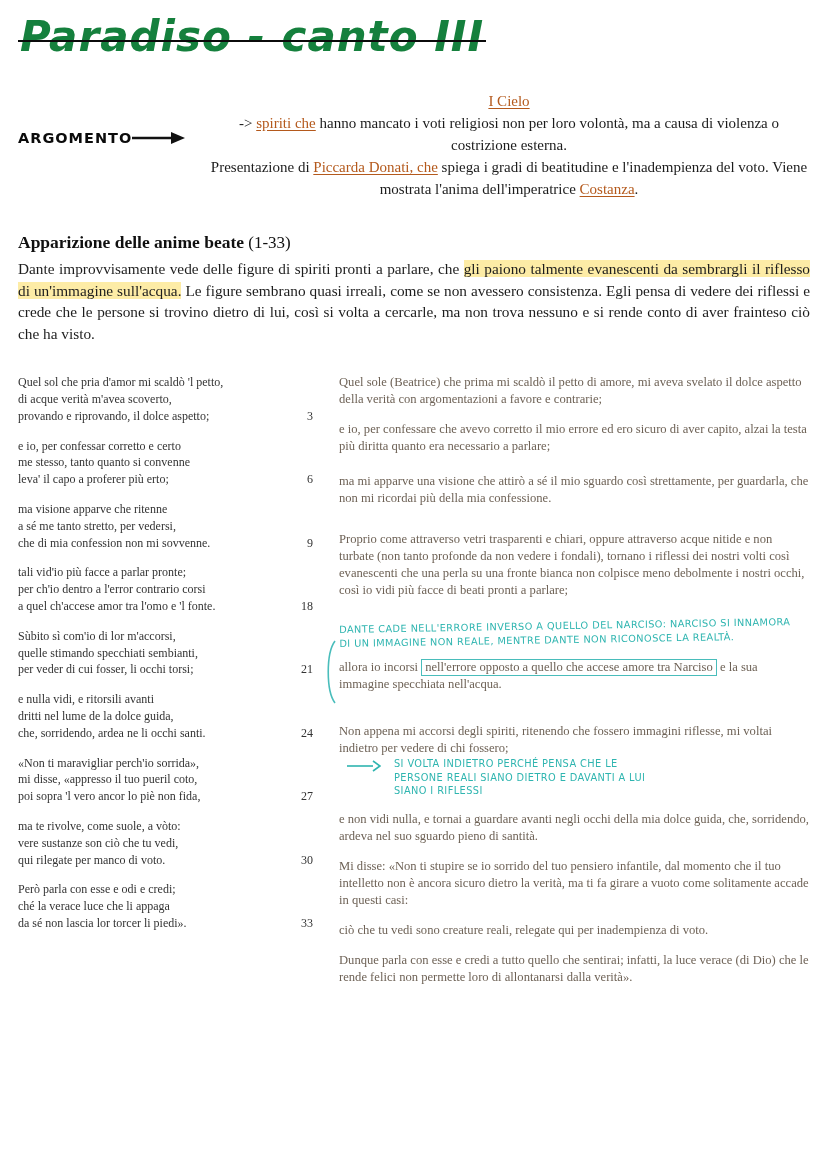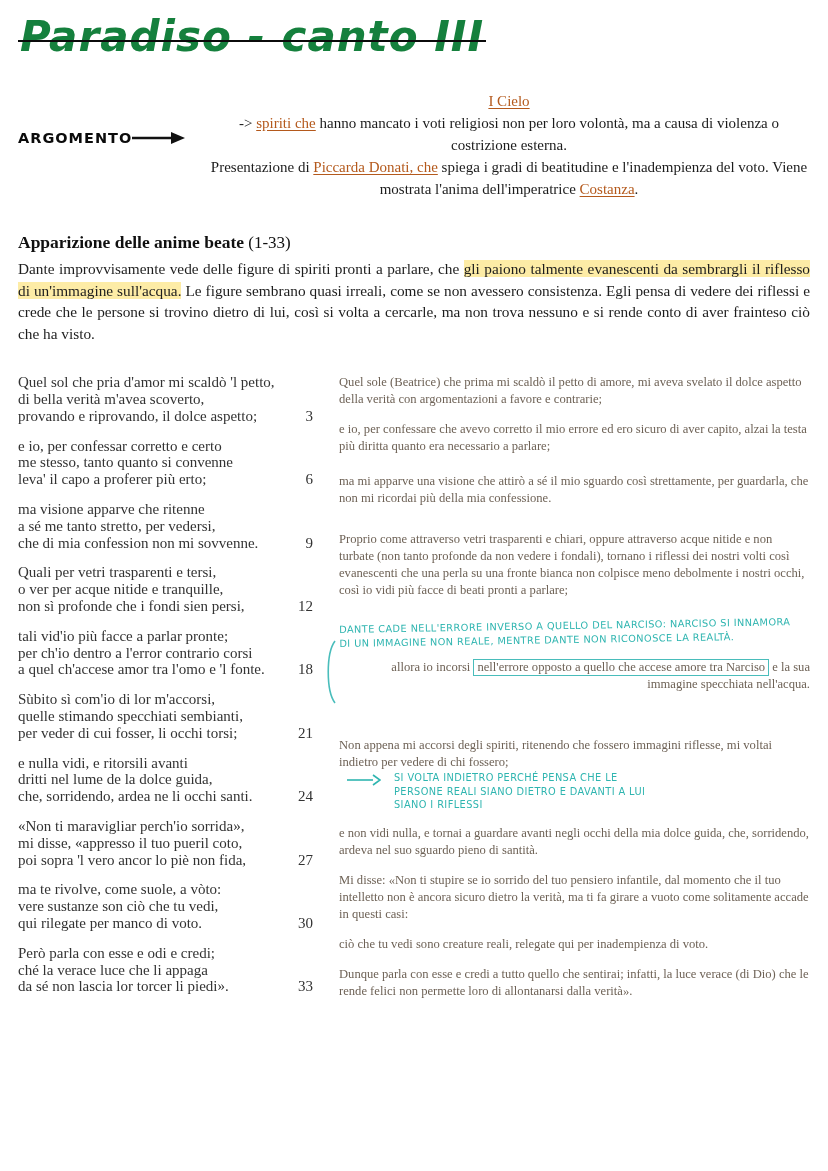--- a/index.html
+++ b/index.html
@@ -32,30 +32,30 @@
   .link { color:#b4591c; text-decoration:underline; text-underline-offset:2px; }
 
   
   .sec-head { margin-top:32px; font-size:17px; color:#101010; }
   .sec-head .bold { font-weight:700; font-size:17.5px; }
   .intro { margin-top:5px; text-align:justify; font-size:15.3px; line-height:21.5px; color:#1d1d1d; }
   .hl { background:#fdeca6; }
 
   
   .cols { display:flex; margin-top:30px; align-items:flex-start; }
-  .col-poem { flex:0 0 295px; font-size:15px; line-height:16.8px; color:#333; }
+  .col-poem { flex:0 0 295px; font-size:12px; line-height:16.8px; color:#333; }
   .stanza { margin-bottom:13px; }
   .vl3 { display:flex; }
   .vn { margin-left:auto; padding-left:8px; }
 
   .col-par { flex:1; margin-left:26px; font-size:12.6px; line-height:17px; color:#6e6256; }
   .par { margin-bottom:18px; }
   .mb-sm { margin-bottom:13px; }
   .mb-md { margin-bottom:24px; }
-  .mb-lg { margin-bottom:44px;text-align:right; }
+  .mb-lg { margin-bottom:30px; }
 
   
   .hand {
     font-family:"DejaVu Sans", sans-serif; font-size:9.8px; line-height:13.5px;
     letter-spacing:0.4px; color:#2fb5b0; font-weight:500;
   }
   .note1 { max-width:452px; margin-bottom:9px; transform:rotate(-1deg); transform-origin:left top; }
   .note-wrap { position:relative; }
   .bracket-svg { position:absolute; left:-16px; top:16px; }
   .boxed { border:1.6px solid #49bdbb; padding:0 3px 1px 3px; }
@@ -98,48 +98,40 @@
 
   <p class="intro">
     <span>Dante improvvisamente vede delle figure di spiriti pronti a parlare, che </span><span class="hl">gli paiono talmente evanescenti da sembrargli il riflesso di un'immagine sull'acqua.</span><span> Le figure sembrano quasi irreali, come se non avessero consistenza. Egli pensa di vedere dei riflessi e crede che le persone si trovino dietro di lui, così si volta a cercarle, ma non trova nessuno e si rende conto di aver frainteso ciò che ha visto.</span>
   </p>
 
   <div class="cols">
 
     <div class="col-poem">
       <div class="stanza">
         <div>Quel sol che pria d'amor mi scaldò 'l petto,</div>
-        <div>di bella verità m'avea scoverto,</div>
+        <div>di acque verità m'avea scoverto,</div>
         <div class="vl3">
             <span>provando e riprovando, il dolce aspetto;</span>
             <span class="vn">3</span>
           </div>
       </div>
       <div class="stanza">
         <div>e io, per confessar corretto e certo</div>
         <div>me stesso, tanto quanto si convenne</div>
         <div class="vl3">
             <span>leva' il capo a proferer più erto;</span>
             <span class="vn">6</span>
           </div>
       </div>
       <div class="stanza">
         <div>ma visione apparve che ritenne</div>
         <div>a sé me tanto stretto, per vedersi,</div>
         <div class="vl3">
             <span>che di mia confession non mi sovvenne.</span>
             <span class="vn">9</span>
-          </div>
-      </div>
-      <div class="stanza">
-        <div>Quali per vetri trasparenti e tersi,</div>
-        <div>o ver per acque nitide e tranquille,</div>
-        <div class="vl3">
-            <span>non sì profonde che i fondi sien persi,</span>
-            <span class="vn">12</span>
           </div>
       </div>
       <div class="stanza">
         <div>tali vid'io più facce a parlar pronte;</div>
         <div>per ch'io dentro a l'error contrario corsi</div>
         <div class="vl3">
             <span>a quel ch'accese amor tra l'omo e 'l fonte.</span>
             <span class="vn">18</span>
           </div>
       </div>

